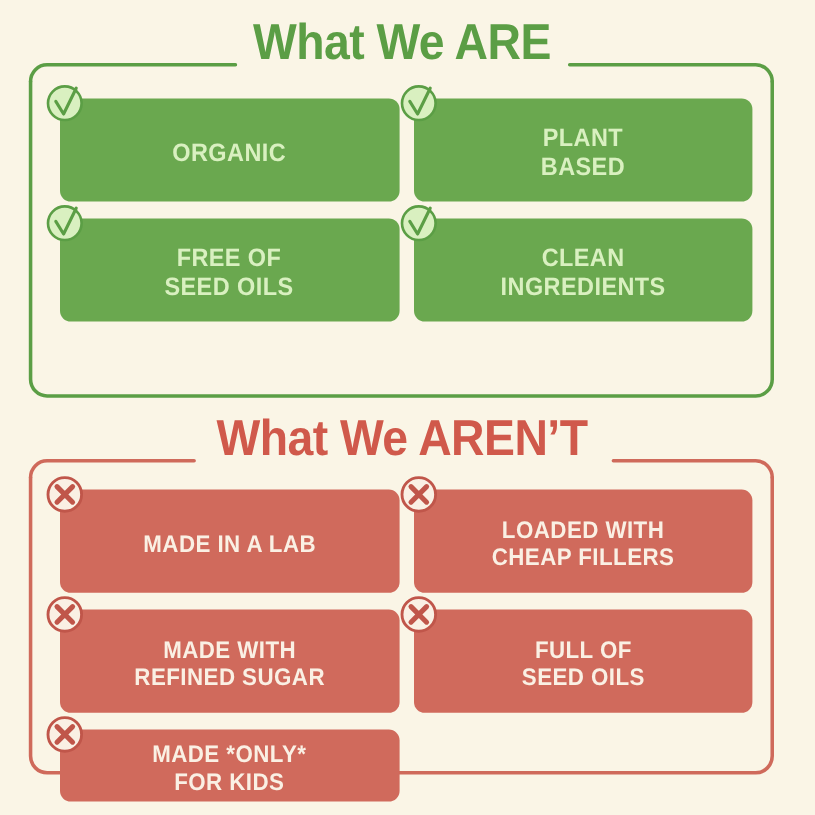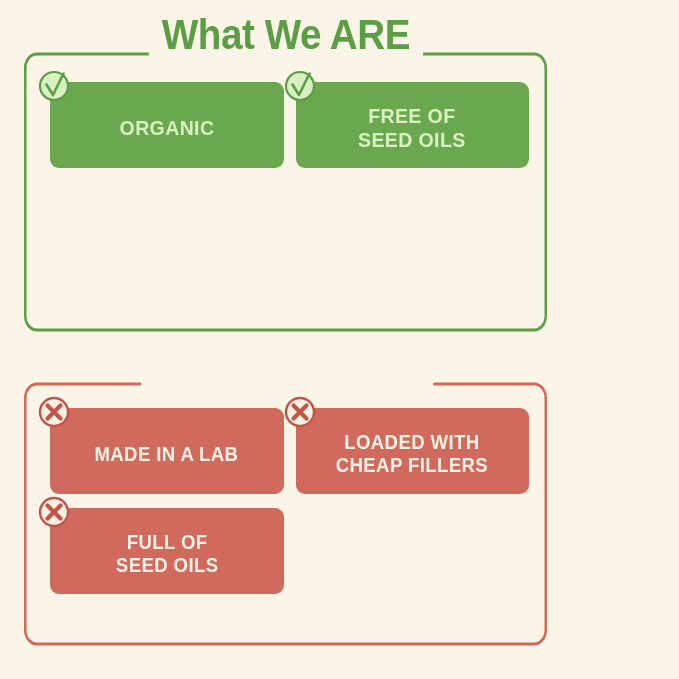--- a/index.html
+++ b/index.html
@@ -20,21 +20,21 @@
     position: absolute;
     inset: 0;
     width: 679px;
     height: 679px;
   }
 
   
   .section {
     position: absolute;
     left: 24px;
-    width: 523px;
+    width: 621px;
     box-sizing: border-box;
   }
   .section-are   { top: 40px;  height: 292px; }
   .section-arent { top: 370px; height: 276px; }
 
   
   .frame-svg {
     position: absolute;
     left: 0;
     top: 0;
@@ -158,46 +158,69 @@
       <div class="tile tile-green">
         <span class="badge">
           <svg width="36" height="36" viewBox="0 0 36 36">
             <circle cx="18" cy="18" r="14" fill="#d9f0c0" stroke="#5b9e45" stroke-width="2.2"></circle>
             <path d="M10.5 16.5 L17 27 L27.5 5.5" fill="none" stroke="#5b9e45" stroke-width="2.6" stroke-linecap="round" stroke-linejoin="round"></path>
           </svg>
         </span>
         <span class="tile-label">ORGANIC</span>
       </div>
 
+      <div class="tile tile-green">
+        <span class="badge">
+          <svg width="36" height="36" viewBox="0 0 36 36">
+            <circle cx="18" cy="18" r="14" fill="#d9f0c0" stroke="#5b9e45" stroke-width="2.2"></circle>
+            <path d="M10.5 16.5 L17 27 L27.5 5.5" fill="none" stroke="#5b9e45" stroke-width="2.6" stroke-linecap="round" stroke-linejoin="round"></path>
+          </svg>
+        </span>
+        <span class="tile-label">PLANT
+BASED</span>
+      </div>
 
 
 
       <div class="tile tile-green">
         <span class="badge">
           <svg width="36" height="36" viewBox="0 0 36 36">
             <circle cx="18" cy="18" r="14" fill="#d9f0c0" stroke="#5b9e45" stroke-width="2.2"></circle>
             <path d="M10.5 16.5 L17 27 L27.5 5.5" fill="none" stroke="#5b9e45" stroke-width="2.6" stroke-linecap="round" stroke-linejoin="round"></path>
           </svg>
         </span>
         <span class="tile-label">FREE OF
 SEED OILS</span>
       </div>
 
+      <div class="tile tile-green">
+        <span class="badge">
+          <svg width="36" height="36" viewBox="0 0 36 36">
+            <circle cx="18" cy="18" r="14" fill="#d9f0c0" stroke="#5b9e45" stroke-width="2.2"></circle>
+            <path d="M10.5 16.5 L17 27 L27.5 5.5" fill="none" stroke="#5b9e45" stroke-width="2.6" stroke-linecap="round" stroke-linejoin="round"></path>
+          </svg>
+        </span>
+        <span class="tile-label">CLEAN
+INGREDIENTS</span>
+      </div>
 
     </div>
   </div>
 
   <div class="section section-arent">
 
     <svg class="frame-svg" viewBox="0 0 631 276" preserveAspectRatio="none">
       <path class="frame-path" d="M 1.5 28 A 14 14 0 0 1 15.5 14 L 140 14"></path>
       <path class="frame-path" d="M 495 14 L 615.5 14 A 14 14 0 0 1 629.5 28"></path>
       <path class="frame-path" d="M 1.5 28 L 1.5 260 A 14 14 0 0 0 15.5 274 L 615.5 274 A 14 14 0 0 0 629.5 260 L 629.5 28"></path>
     </svg>
 
+    <div class="section-title">
+      <span>What We AREN’T</span>
+    </div>
 
     <div class="grid">
 
       <div class="tile tile-red">
         <span class="badge">
           <svg width="36" height="36" viewBox="0 0 36 36">
             <circle cx="18" cy="18" r="14" fill="#faf0e4" stroke="#c0564a" stroke-width="2.4"></circle>
             <path d="M11.5 11.5 L24.5 24.5 M24.5 11.5 L11.5 24.5" fill="none" stroke="#c0564a" stroke-width="4.2" stroke-linecap="round"></path>
           </svg>
         </span>
@@ -209,29 +232,49 @@
           <svg width="36" height="36" viewBox="0 0 36 36">
             <circle cx="18" cy="18" r="14" fill="#faf0e4" stroke="#c0564a" stroke-width="2.4"></circle>
             <path d="M11.5 11.5 L24.5 24.5 M24.5 11.5 L11.5 24.5" fill="none" stroke="#c0564a" stroke-width="4.2" stroke-linecap="round"></path>
           </svg>
         </span>
         <span class="tile-label">LOADED WITH
 CHEAP FILLERS</span>
       </div>
 
 
+      <div class="tile tile-red">
+        <span class="badge">
+          <svg width="36" height="36" viewBox="0 0 36 36">
+            <circle cx="18" cy="18" r="14" fill="#faf0e4" stroke="#c0564a" stroke-width="2.4"></circle>
+            <path d="M11.5 11.5 L24.5 24.5 M24.5 11.5 L11.5 24.5" fill="none" stroke="#c0564a" stroke-width="4.2" stroke-linecap="round"></path>
+          </svg>
+        </span>
+        <span class="tile-label">MADE WITH
+REFINED SUGAR</span>
+      </div>
 
       <div class="tile tile-red">
         <span class="badge">
           <svg width="36" height="36" viewBox="0 0 36 36">
             <circle cx="18" cy="18" r="14" fill="#faf0e4" stroke="#c0564a" stroke-width="2.4"></circle>
             <path d="M11.5 11.5 L24.5 24.5 M24.5 11.5 L11.5 24.5" fill="none" stroke="#c0564a" stroke-width="4.2" stroke-linecap="round"></path>
           </svg>
         </span>
         <span class="tile-label">FULL OF
 SEED OILS</span>
       </div>
 
+      <div class="tile tile-red">
+        <span class="badge">
+          <svg width="36" height="36" viewBox="0 0 36 36">
+            <circle cx="18" cy="18" r="14" fill="#faf0e4" stroke="#c0564a" stroke-width="2.4"></circle>
+            <path d="M11.5 11.5 L24.5 24.5 M24.5 11.5 L11.5 24.5" fill="none" stroke="#c0564a" stroke-width="4.2" stroke-linecap="round"></path>
+          </svg>
+        </span>
+        <span class="tile-label">MADE *ONLY*
+FOR KIDS</span>
+      </div>
 
     </div>
   </div>
 
 </div>
 
 </body></html>

